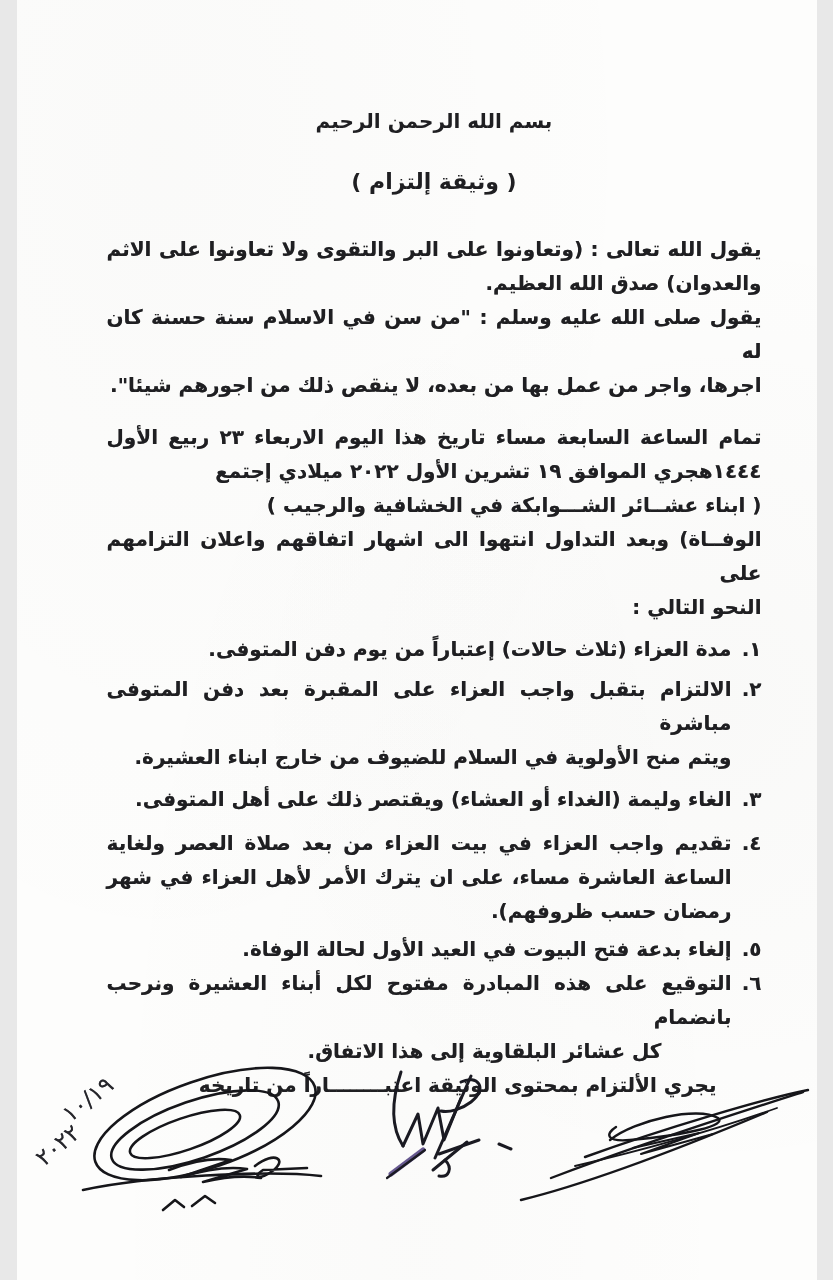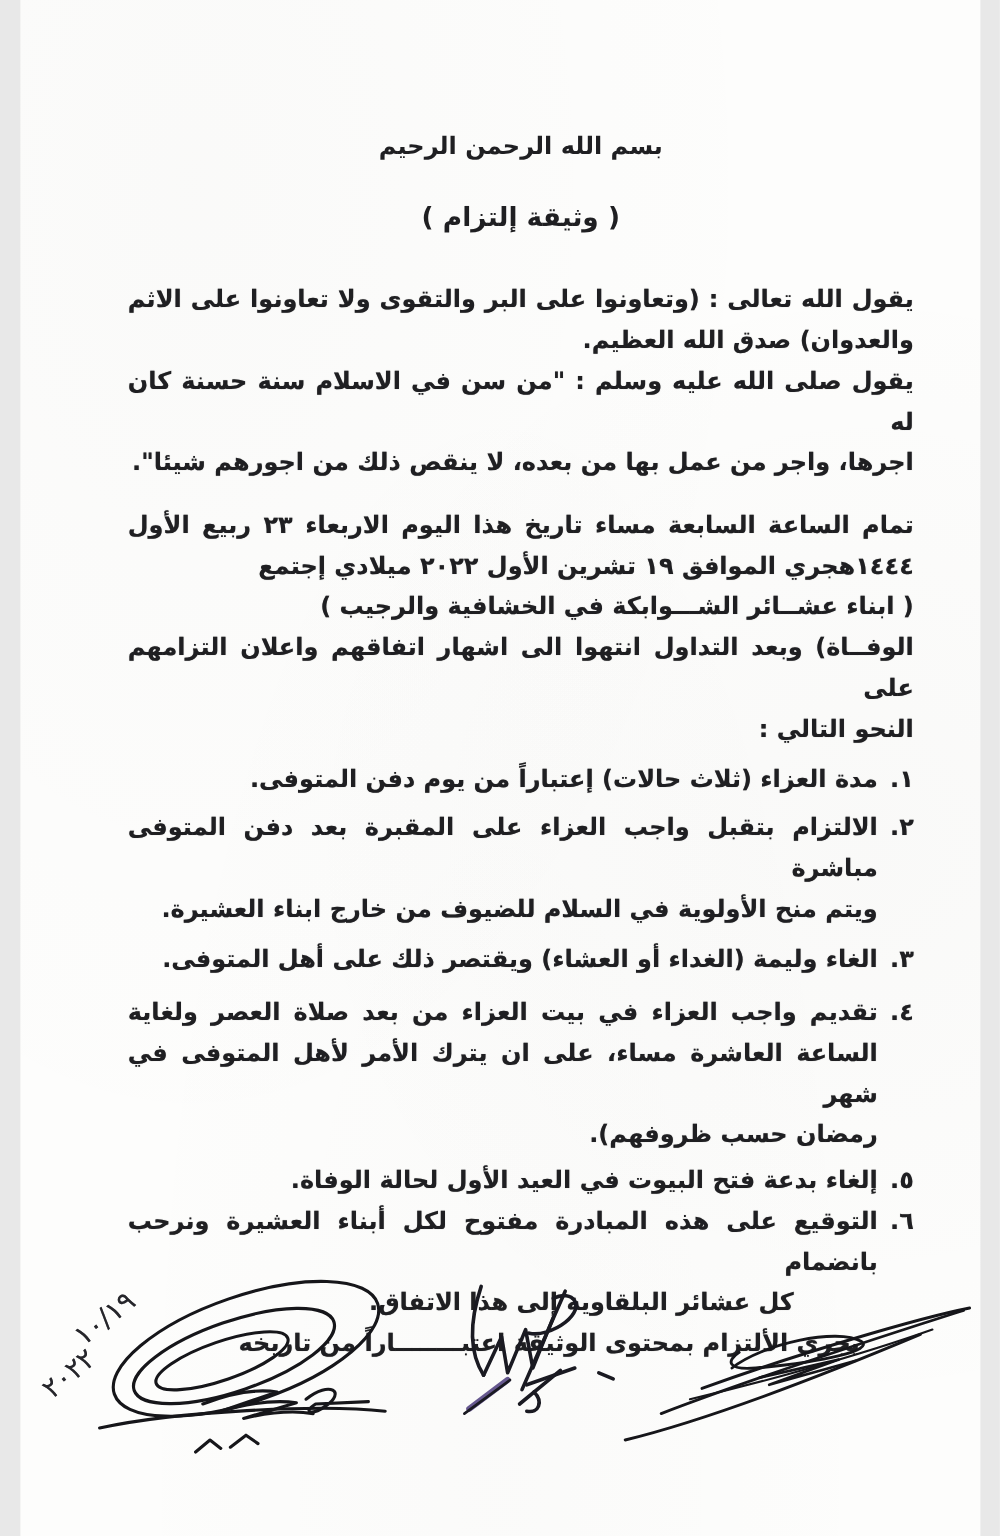--- a/index.html
+++ b/index.html
@@ -97,21 +97,21 @@
       <span class="num">٣.</span>
       <div class="itext">
         <div class="line r">الغاء وليمة (الغداء أو العشاء) ويقتصر ذلك على أهل المتوفى.</div>
       </div>
     </div>
 
     <div class="listItem mt10">
       <span class="num">٤.</span>
       <div class="itext">
         <div class="line j">تقديم واجب العزاء في بيت العزاء من بعد صلاة العصر ولغاية</div>
-        <div class="line j">الساعة العاشرة مساء، على ان يترك الأمر لأهل المتوفى في شهر</div>
+        <div class="line j">الساعة العاشرة مساء، على ان يترك الأمر لأهل العزاء في شهر</div>
         <div class="line r">رمضان حسب ظروفهم).</div>
       </div>
     </div>
 
     <div class="listItem mt4">
       <span class="num">٥.</span>
       <div class="itext">
         <div class="line r">إلغاء بدعة فتح البيوت في العيد الأول لحالة الوفاة.</div>
       </div>
     </div>

